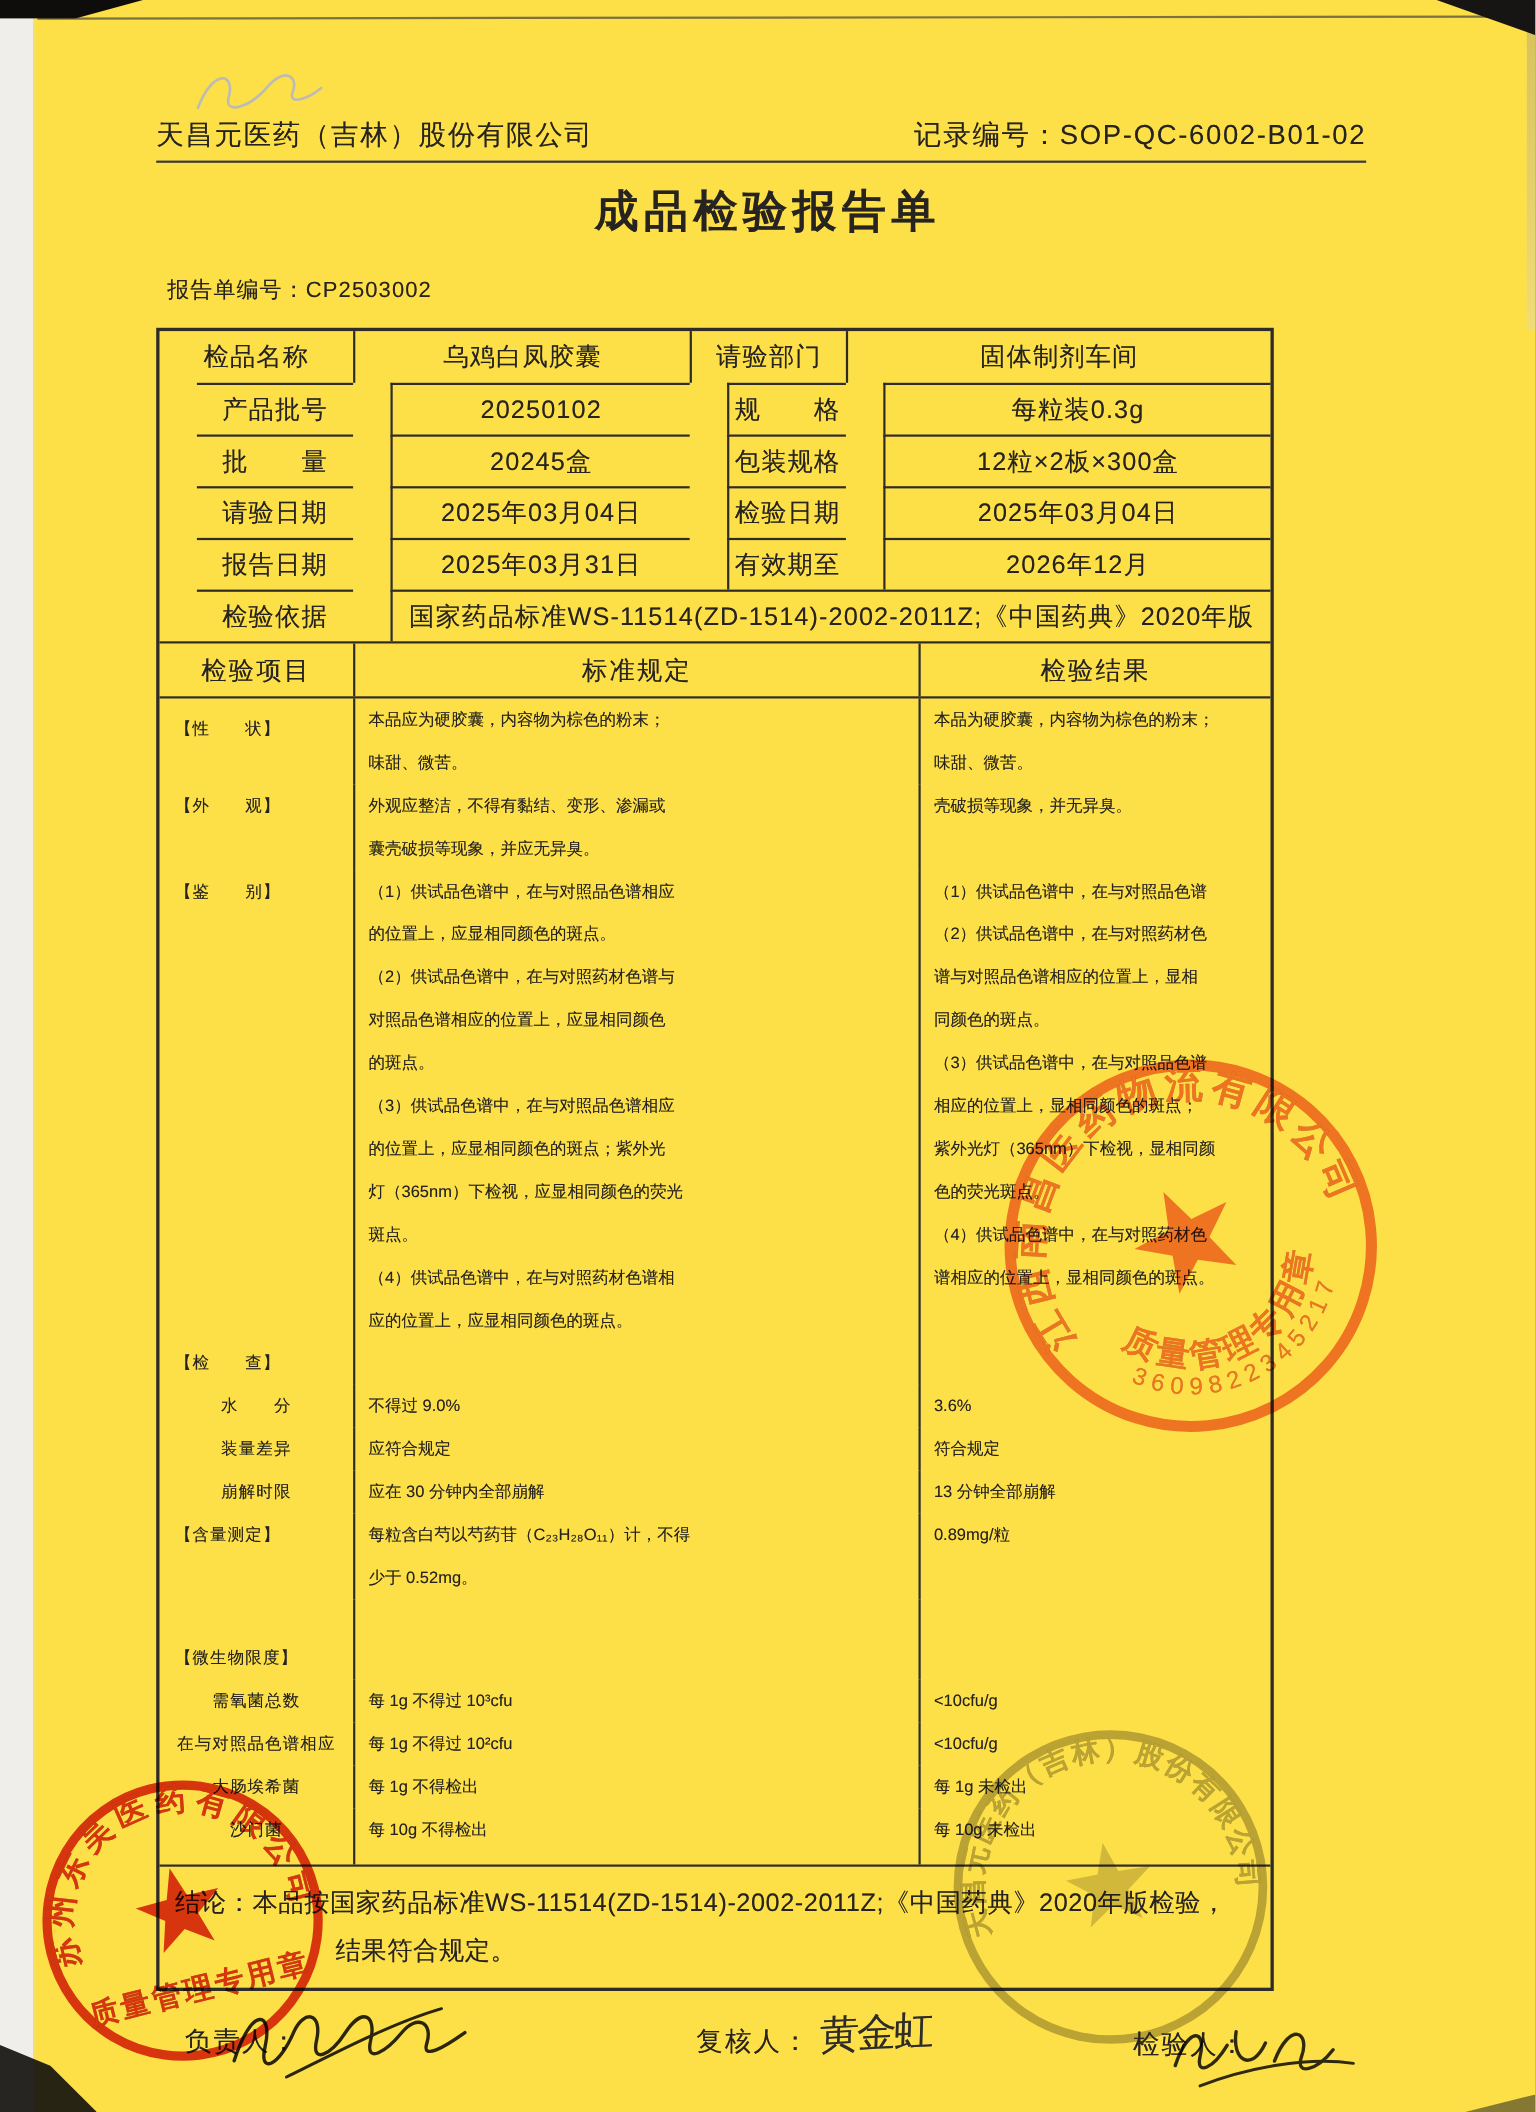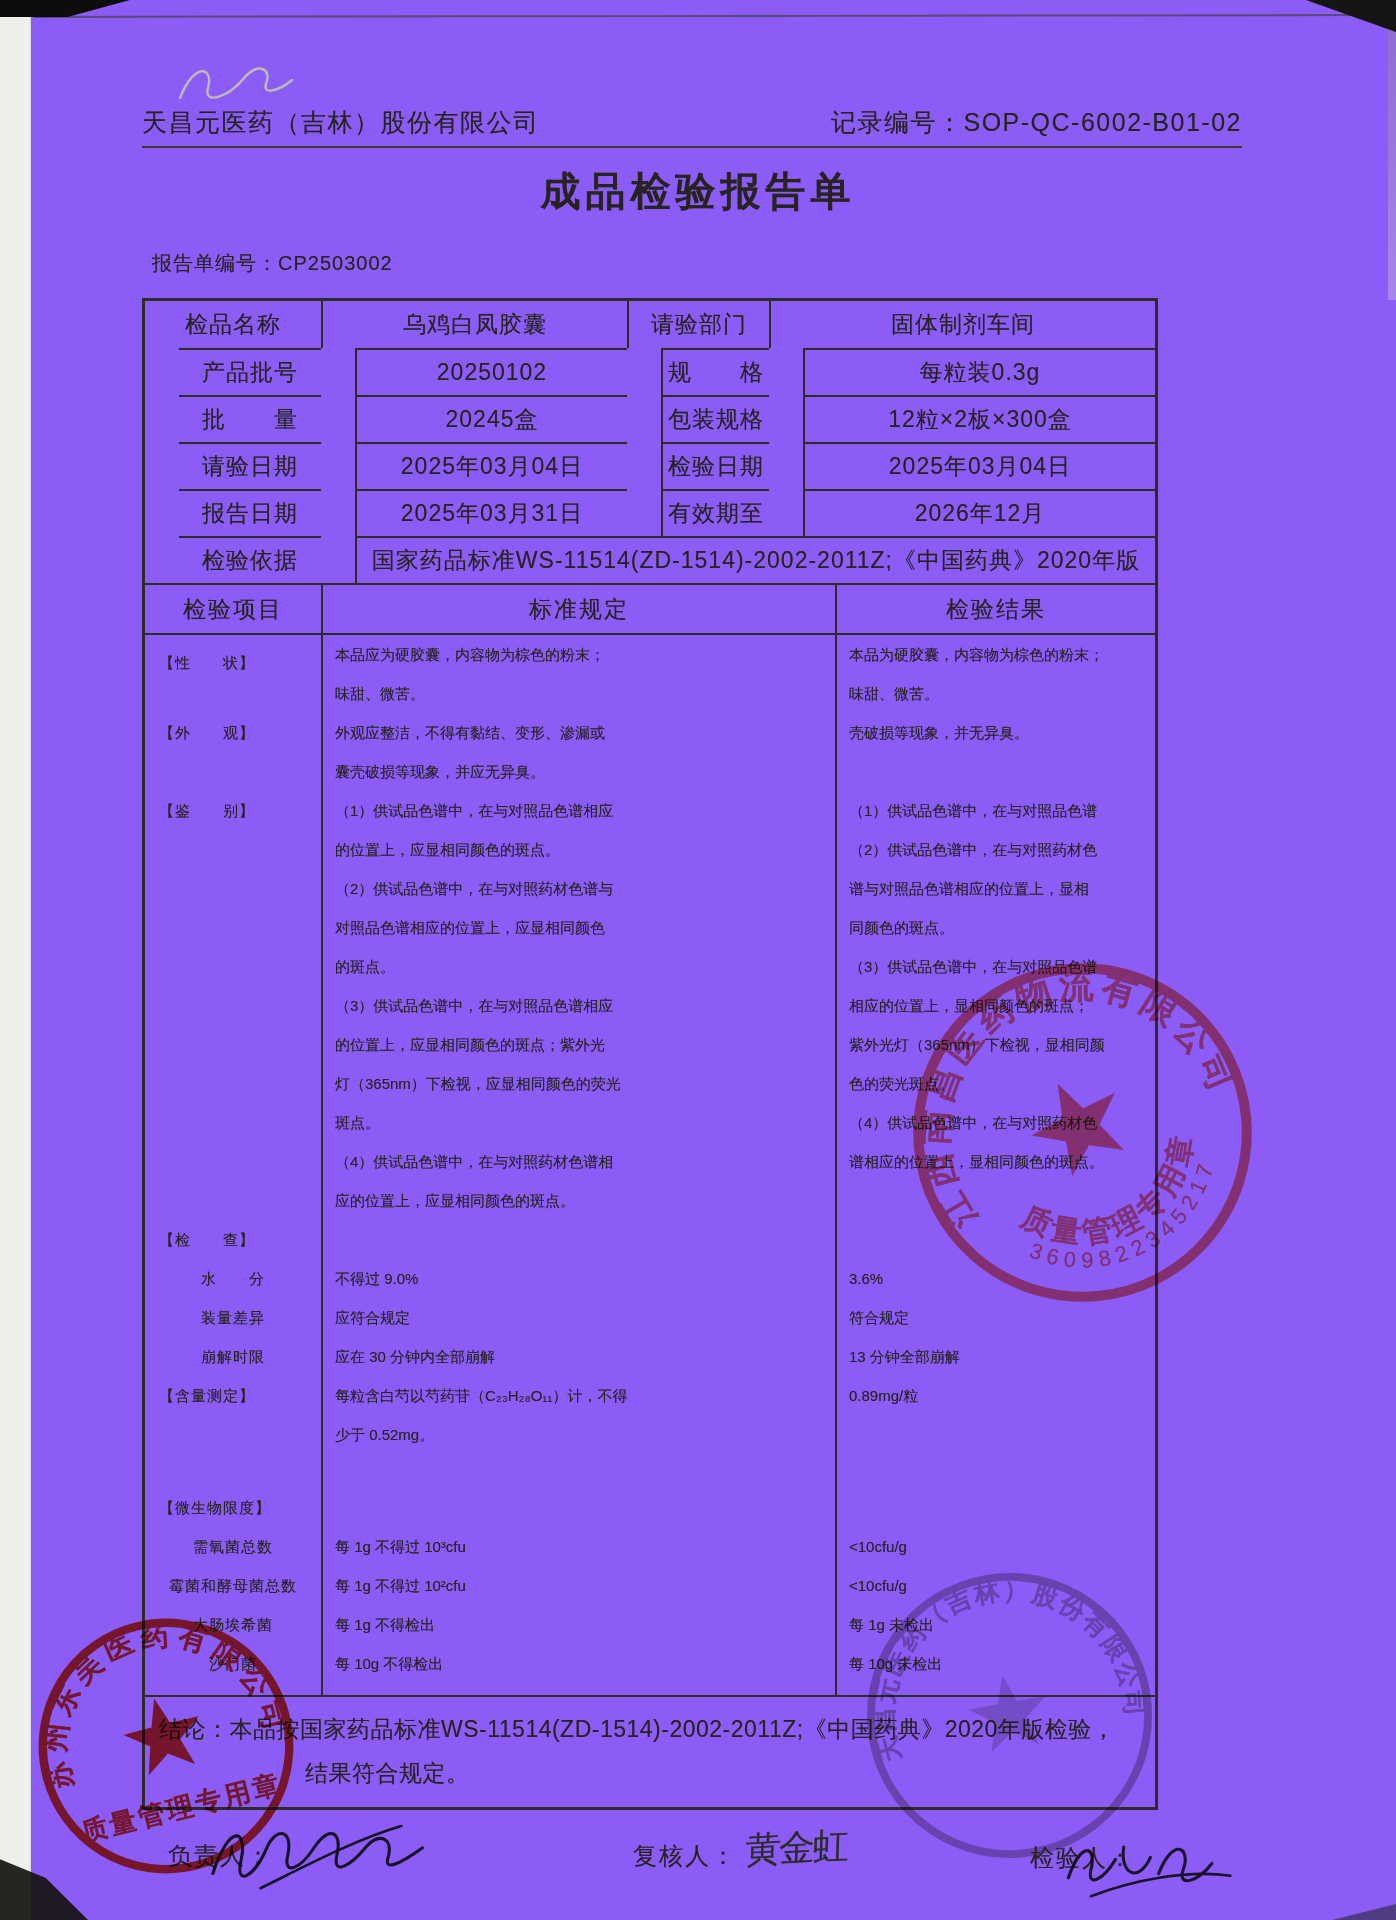--- a/index.html
+++ b/index.html
@@ -2,21 +2,21 @@
 <html><head>
 <meta charset="utf-8">
 <style>
   :root{
     --ink:#262321;
     --line:#2e2b28;
   }
   html,body{margin:0;padding:0;background:#9a9894;}
   .page{
     position:relative;width:1396px;height:1920px;margin:0 auto;
-    background:#8b5cf6;overflow:hidden;color:var(--ink);
+    background:#fde047;overflow:hidden;color:var(--ink);
     font-family:"Liberation Sans","DejaVu Sans",sans-serif;
     text-shadow:0 0 .5px rgba(50,45,40,.45);
   }
   
   .art{position:absolute;pointer-events:none;}
   .edge-left{left:0;top:0;width:30px;height:100%;background:#efeeea;border-right:1px solid #dbd9d3;}
   .top-line{left:34px;top:15px;width:1330px;height:2px;background:#44423f;opacity:.7;transform:rotate(-.08deg);}
   .corner-tl{left:0;top:0;width:130px;height:17px;background:#0e0d0c;clip-path:polygon(0 0,100% 0,52% 100%,0 100%);}
   .corner-tr{right:0;top:0;width:125px;height:32px;background:#161514;clip-path:polygon(28% 0,100% 0,100% 100%);}
   .corner-bl{left:0;bottom:0;width:88px;height:78px;background:#161310;clip-path:polygon(0 22%,52% 46%,100% 100%,0 100%);opacity:.92;}
@@ -227,21 +227,21 @@
       <div class="cell res gap"></div>
 
       <div class="cell lb center">需氧菌总数</div>
       <div class="cell std">
           <div class="ln">每 1g 不得过 10³cfu</div>
         </div>
       <div class="cell res">
           <div class="ln">&lt;10cfu/g</div>
         </div>
 
-      <div class="cell lb center">霉菌和酵母菌总数</div>
+      <div class="cell lb center">在与对照品色谱相应</div>
       <div class="cell std">
           <div class="ln">每 1g 不得过 10²cfu</div>
         </div>
       <div class="cell res">
           <div class="ln">&lt;10cfu/g</div>
         </div>
 
       <div class="cell lb center">大肠埃希菌</div>
       <div class="cell std">
           <div class="ln">每 1g 不得检出</div>

